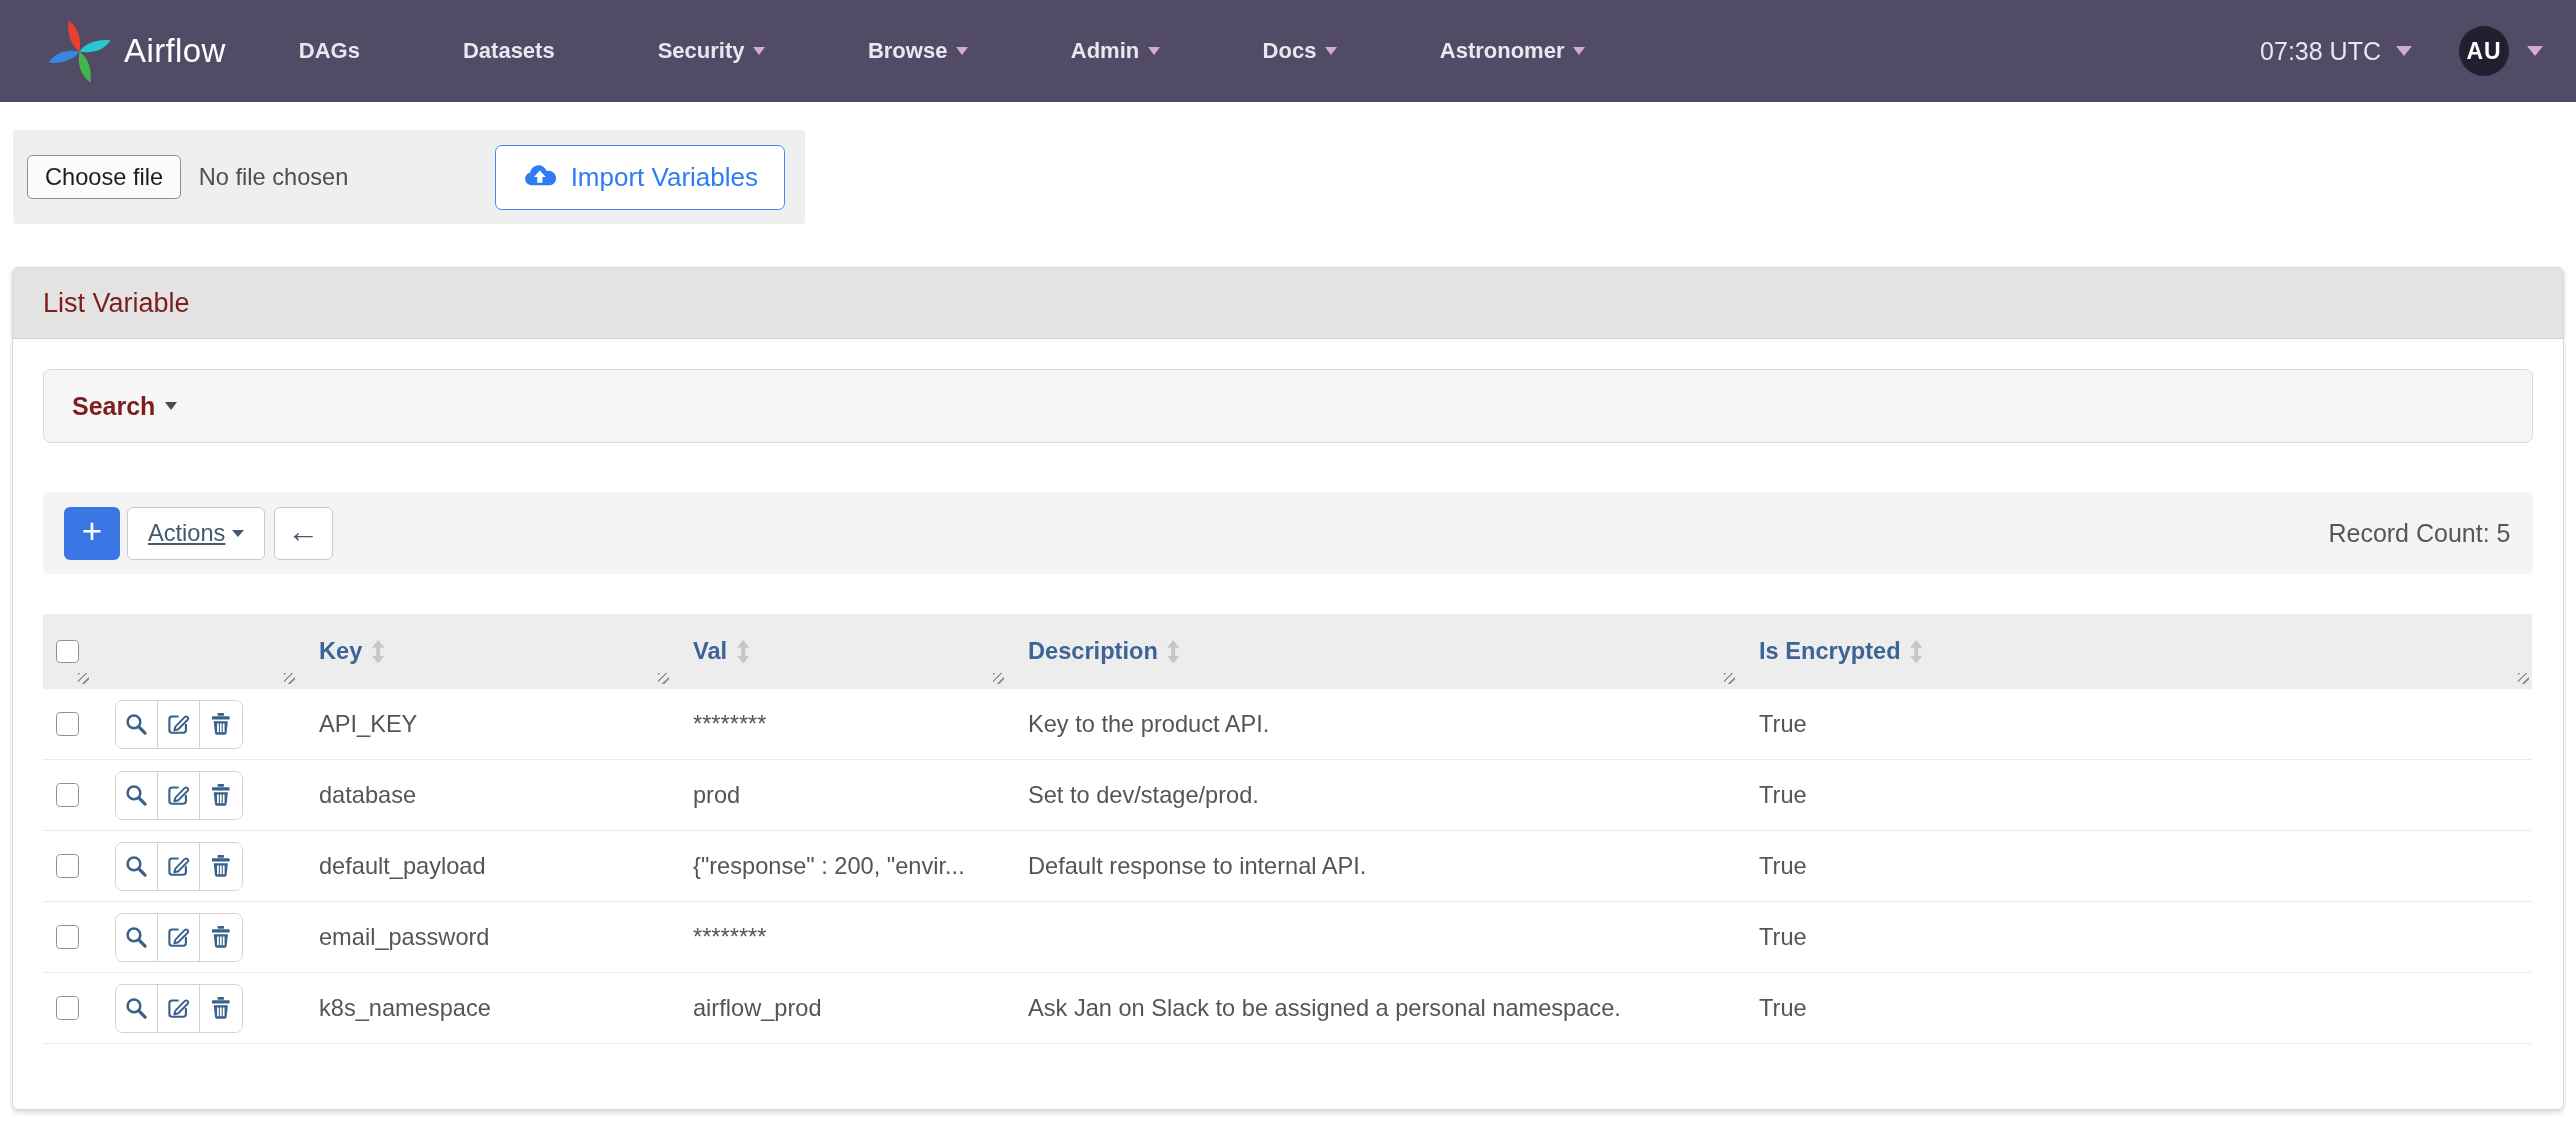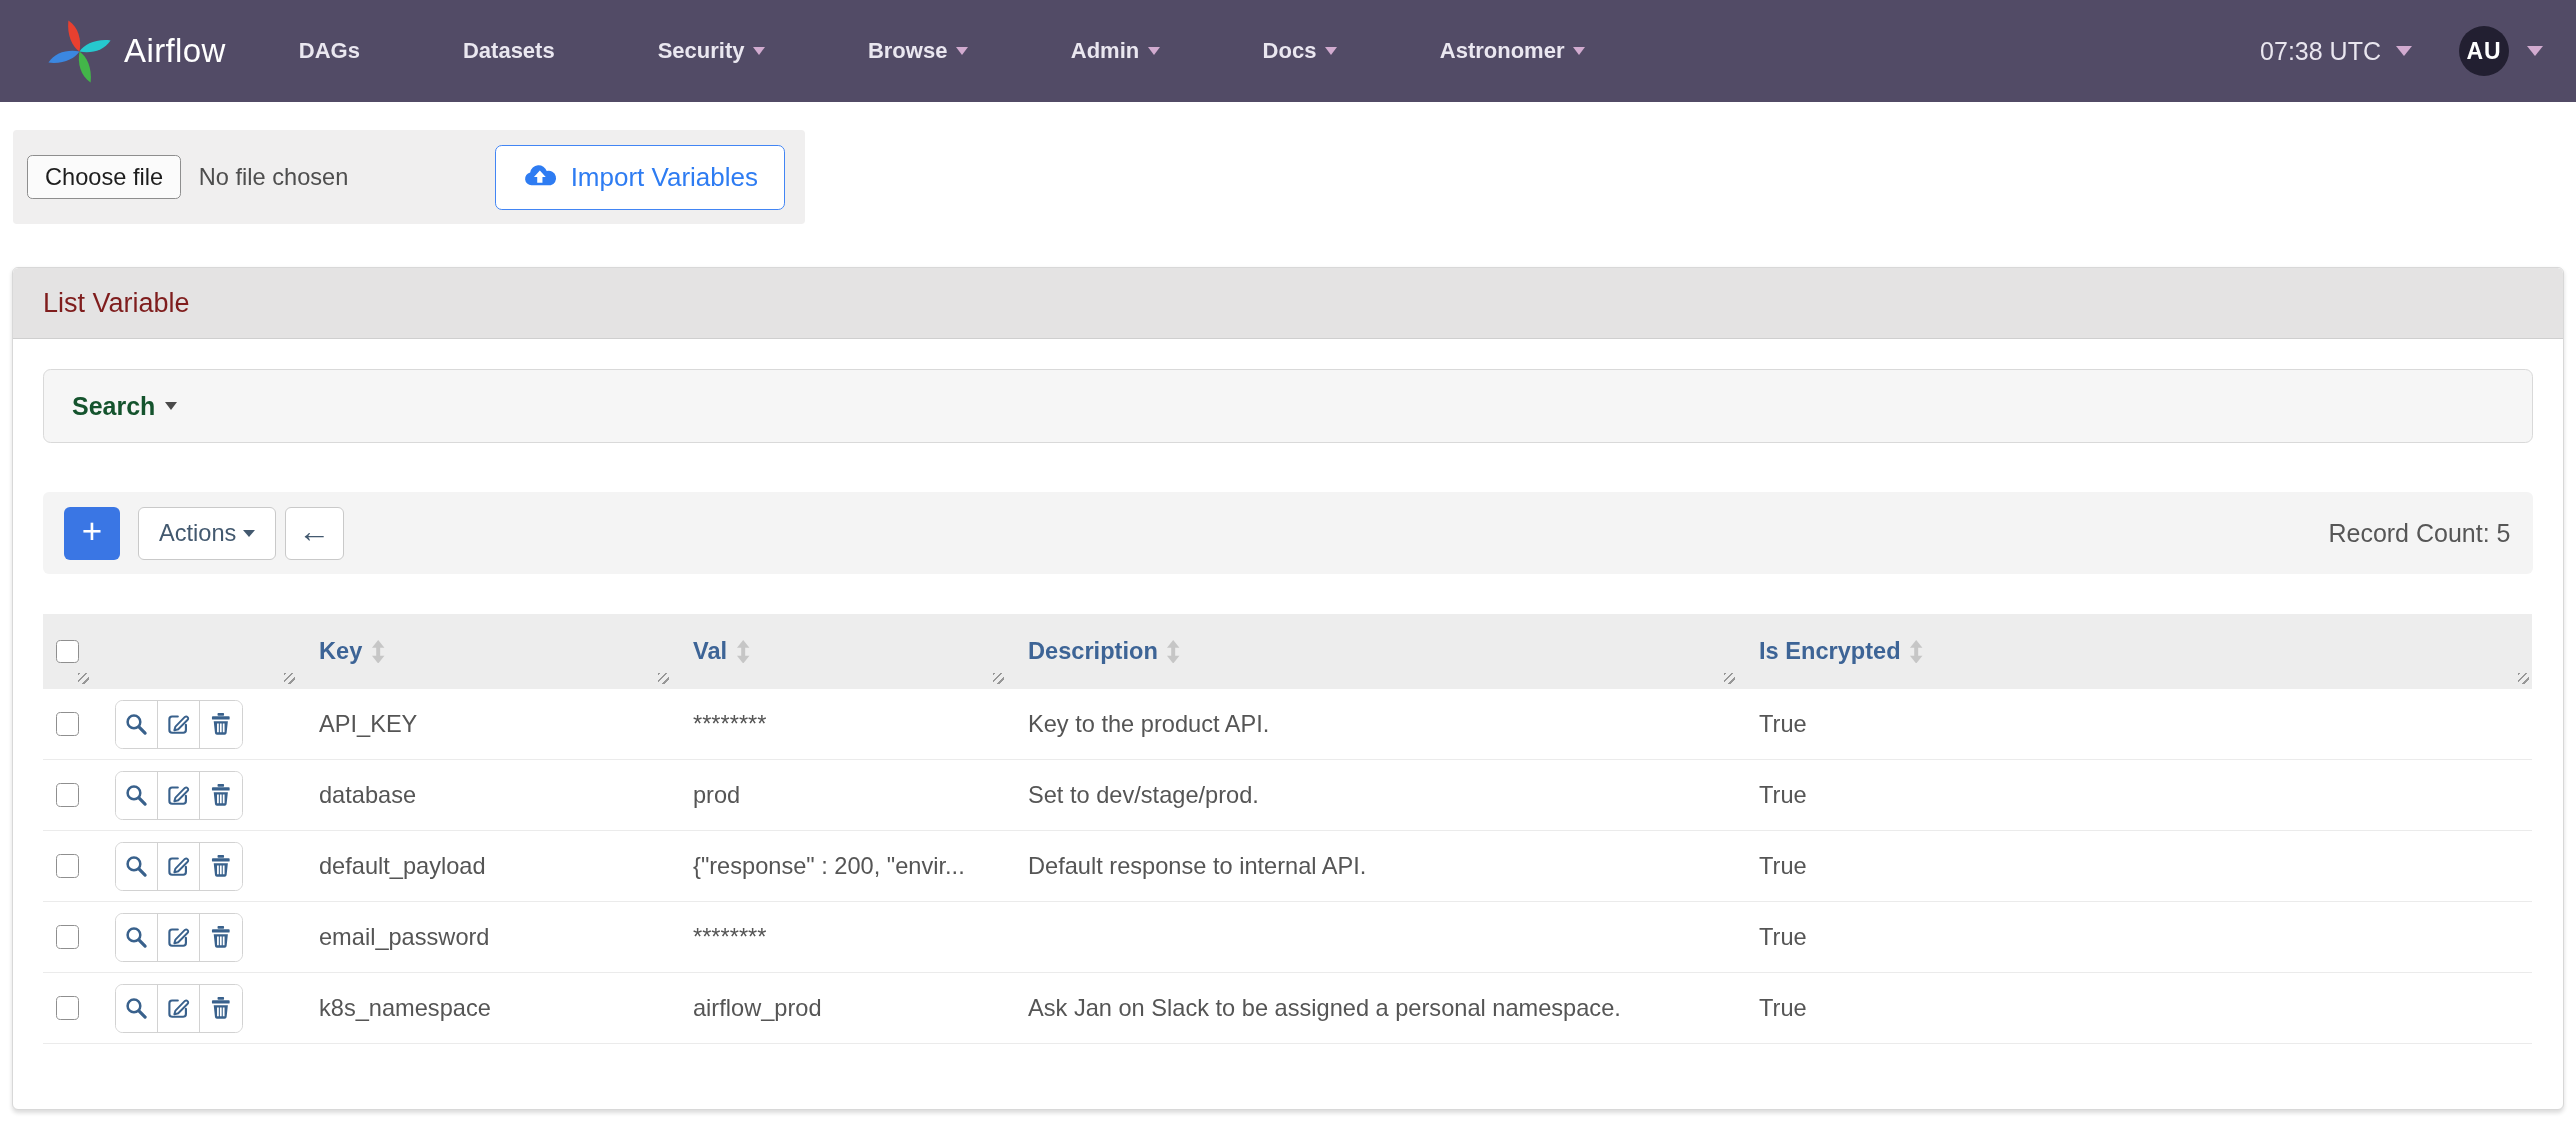--- a/index.html
+++ b/index.html
@@ -55,35 +55,35 @@
     height:71px; background:#e4e3e3; border-bottom:0.8px solid #cfcfcf;
     border-radius:5.3px 5.3px 0 0; display:flex; align-items:center; padding-left:30px;
   }
   .panel-title { font-size:27px; font-weight:normal; color:#7f1d1d; }
   .panel-body { padding:30px 30px 65px 30px; }
   
   .search-box {
     height:74px; background:#f6f6f6; border:1.5px solid #d9d9d9; border-radius:7.6px;
     display:flex; align-items:center; padding-left:28px; cursor:pointer;
   }
-  .search-label { font-size:25px; font-weight:bold; color:#14532d; }
+  .search-label { font-size:25px; font-weight:bold; color:#7f1d1d; }
   
   .toolbar {
     margin-top:49px; height:82px; background:#f4f4f4; border-radius:6px;
     display:flex; align-items:center; padding:0 21px;
   }
   .btn-add {
     width:56px; height:53px; background:#3a76e4; border:none; border-radius:6px;
     color:#fff; font-size:35px; font-weight:normal; line-height:1; cursor:pointer; font-family:inherit;
     display:flex; align-items:center; justify-content:center; padding-bottom:4.6px;
   }
   .btn-actions {
-    margin-left:18px; height:53px; padding:0 20px; background:#fff; border:1.5px solid #c9c9c9;
+    margin-left:7px; height:53px; padding:0 20px; background:#fff; border:1.5px solid #c9c9c9;
     border-radius:6px; font-size:23.6px; color:#43596f; font-family:inherit; cursor:pointer;
-    display:flex; align-items:center;
+    display:flex; align-items:center;text-decoration:underline;
   }
   .btn-actions .caret { margin-left:6.8px; }
   .btn-back {
     margin-left:8.4px; width:59px; height:53px; background:#fff; border:1.5px solid #c9c9c9;
     border-radius:6px; cursor:pointer; display:flex; align-items:center; justify-content:center;
     font-size:32px; color:#43596f; font-family:inherit; line-height:1; padding-bottom:4.6px;
   }
   .record-count { margin-left:auto; font-size:25px; color:#565656; padding-right:1.5px; }
   
   .table { margin-top:40px; width:2489px; }

